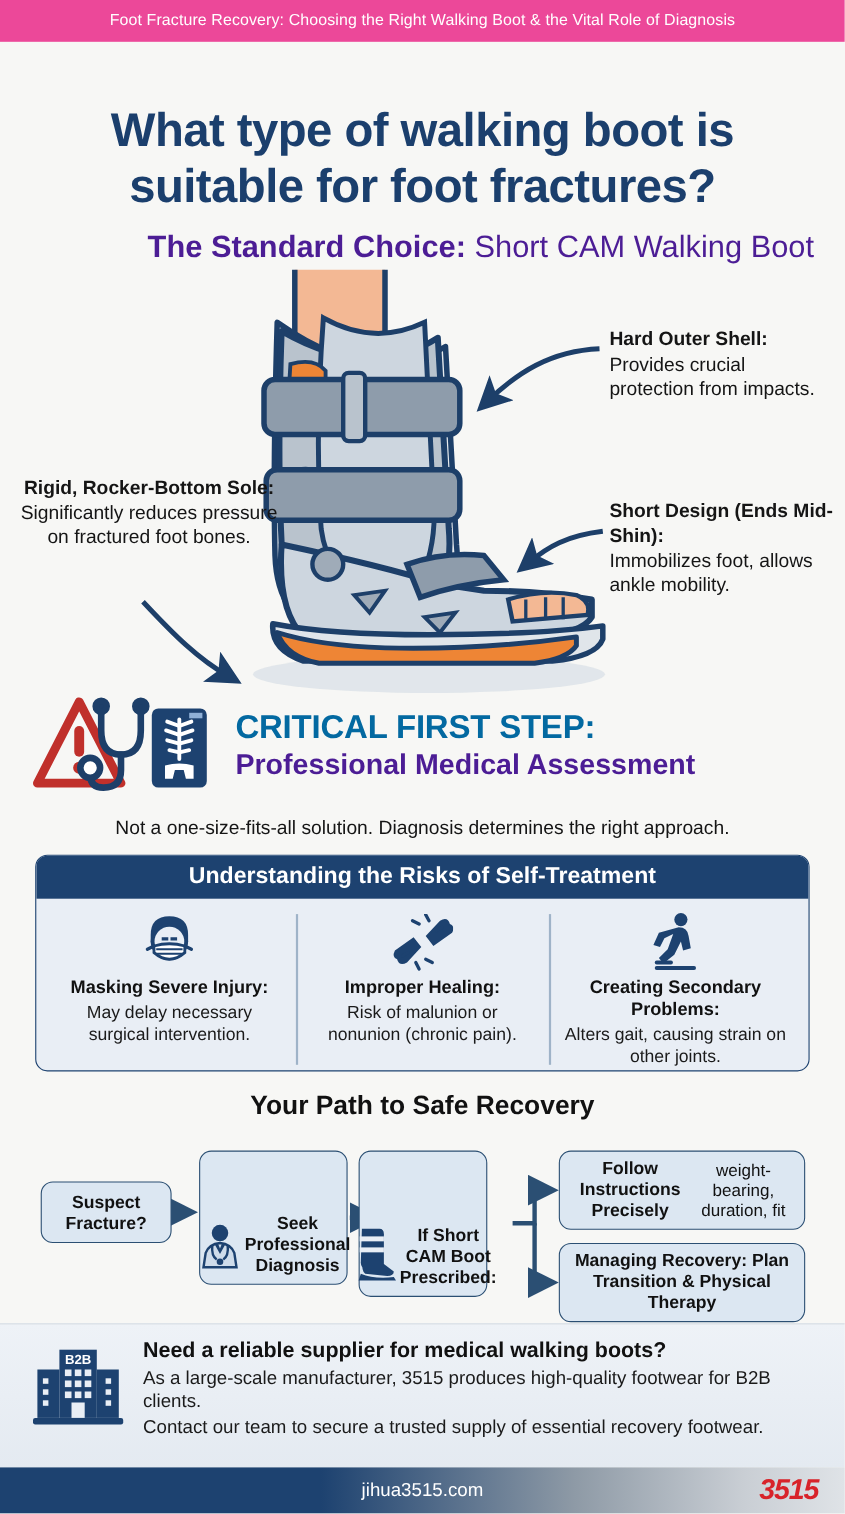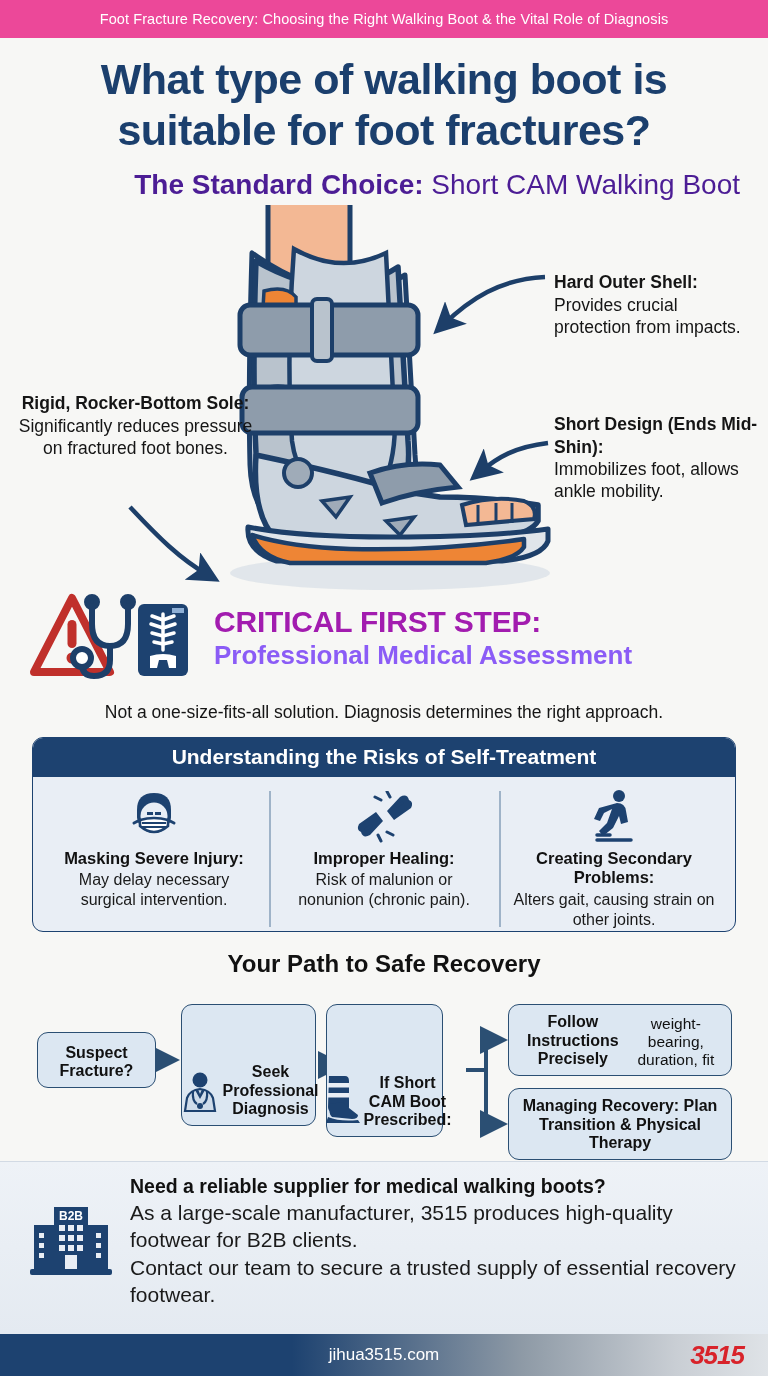--- a/index.html
+++ b/index.html
@@ -14,44 +14,44 @@
   .page { width:768px; height:1376px; position:relative; display:flex; flex-direction:column; }
 
   
   .topbar {
     height:38px; background:#ec4899; color:#fff;
     display:flex; align-items:center; justify-content:center;
     font-size:14.5px; letter-spacing:.1px; flex:0 0 38px;
   }
 
   
-  .title-wrap { padding:16px 28px 0; text-align:center; }
+  .title-wrap { padding:32px 28px 0; text-align:center;margin-top:24px; }
   .title {
     color:#1b3f6d; font-weight:bold; font-size:43px; line-height:1.18;
     letter-spacing:-.5px;
   }
   .subtitle { margin-top:14px; font-size:28px; color:#4c1d95;text-align:right; }
   .subtitle b { font-weight:bold; }
 
   
   .illus { position:relative; height:410px; margin-top:6px; }
   .boot-svg { position:absolute; left:190px; top:-2px; }
   .callout { position:absolute; font-size:17.5px; line-height:1.26; color:#151515; }
   .callout b { font-weight:bold; display:block; }
-  .callout.c-hard { left:554px; top:64px; width:200px; }
+  .callout.c-hard { left:554px; top:50px; width:200px; }
   .callout.c-short { left:554px; top:206px; width:210px; }
   .callout.c-sole { left:18px; top:185px; width:235px; text-align:center; }
   .arrow-svg { position:absolute; left:0; top:0; pointer-events:none; }
 
   
   .critical { display:flex; align-items:center; gap:14px; padding:0 30px; margin-top:-4px; }
   .crit-icons { flex:0 0 auto; display:flex; align-items:center; }
   .crit-text { flex:1 1 auto; }
-  .crit-line1 { color:#a21caf; font-weight:bold; font-size:30px; letter-spacing:-.2px; }
-  .crit-line2 { color:#8b5cf6; font-weight:bold; font-size:26px; margin-top:1px; }
+  .crit-line1 { color:#0369a1; font-weight:bold; font-size:30px; letter-spacing:-.2px; }
+  .crit-line2 { color:#4c1d95; font-weight:bold; font-size:26px; margin-top:1px; }
   .crit-note { text-align:center; font-size:17.5px; margin-top:16px; color:#151515; }
 
   
   .risks {
     margin:14px 32px 0; border:1.5px solid #1d4270; border-radius:11px;
     overflow:hidden; background:#e9eef5;
   }
   .risks-head {
     background:#1d4270; color:#fff; text-align:center; font-weight:bold;
     font-size:21px; padding:7px 0 8px;
@@ -85,21 +85,21 @@
 
   
   .cta {
     margin-top:12px; background:linear-gradient(180deg,#eef2f7 0%,#e4eaf1 100%);
     border-top:1px solid #d2dae4;
     display:flex; align-items:center; gap:16px; padding:13px 28px 26px;
     flex:1 1 auto;
   }
   .cta-text { flex:1 1 auto; }
   .cta-h { font-weight:bold; font-size:19.5px; color:#111; }
-  .cta-p { font-size:21px; line-height:1.26; color:#1a1a1a; margin-top:2px; }
+  .cta-p { font-size:17px; line-height:1.26; color:#1a1a1a; margin-top:2px; }
 
   
   .footer {
     height:42px; flex:0 0 42px; position:relative;
     background:linear-gradient(90deg,#1d4270 0%,#1d4270 38%,#8e9aa6 68%,#c9ced4 88%,#dfe3e7 100%);
     display:flex; align-items:center; justify-content:center;
   }
   .footer-url { color:#fff; font-size:17px; position:absolute; left:0; right:0; text-align:center; }
   .footer-logo {
     position:absolute; right:24px; color:#d8232a; font-weight:bold; font-style:italic;

